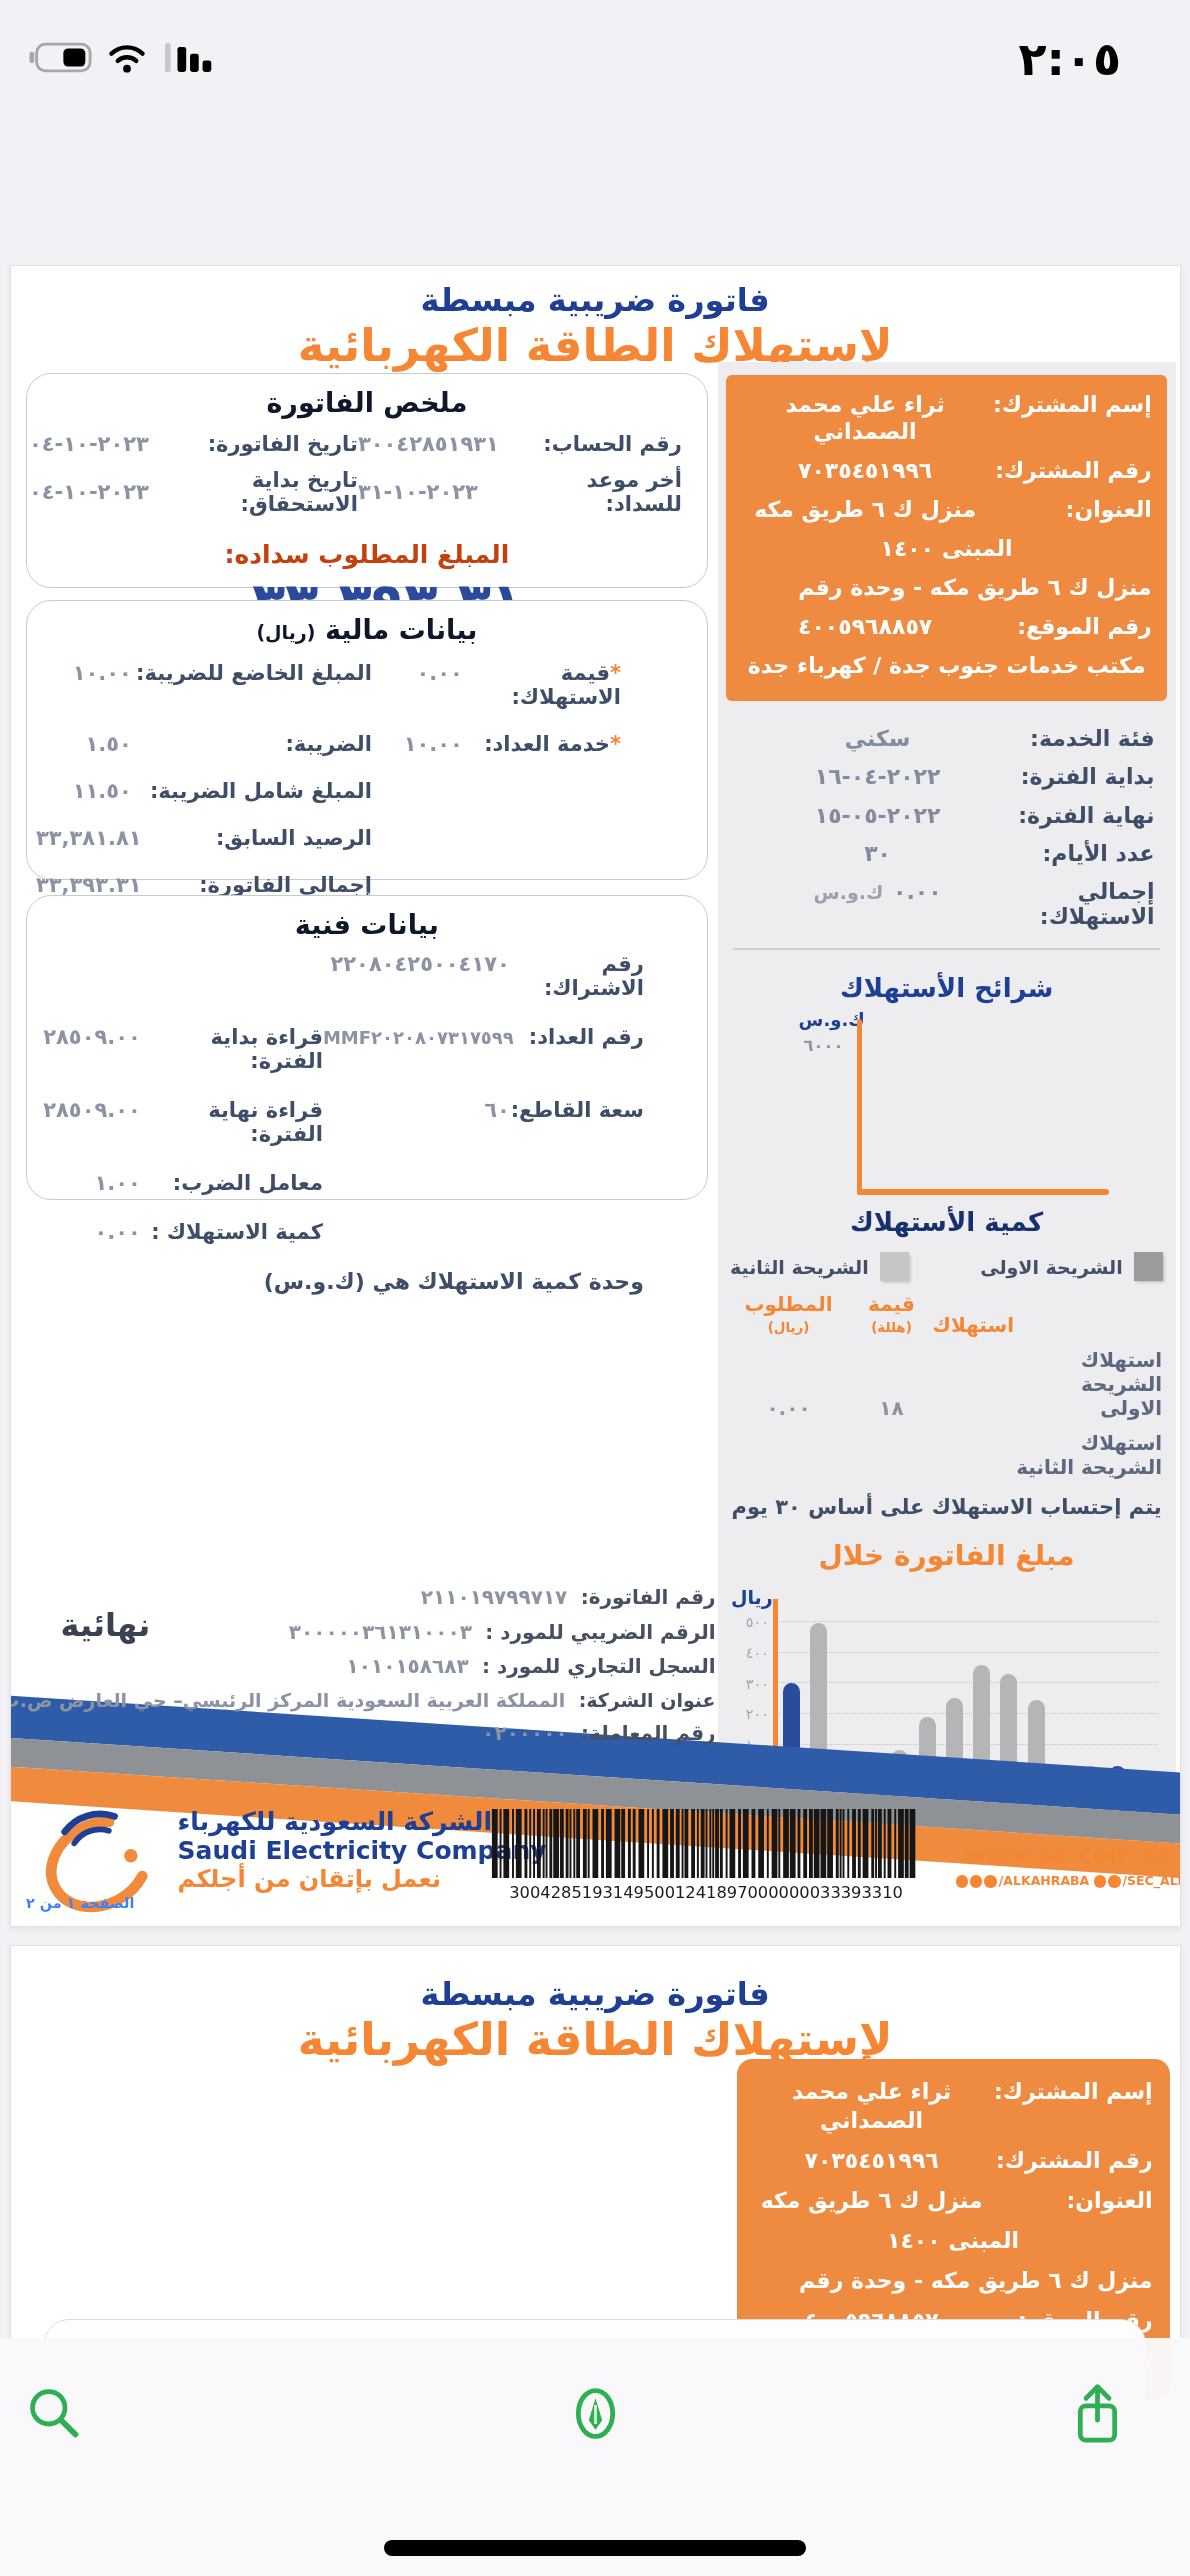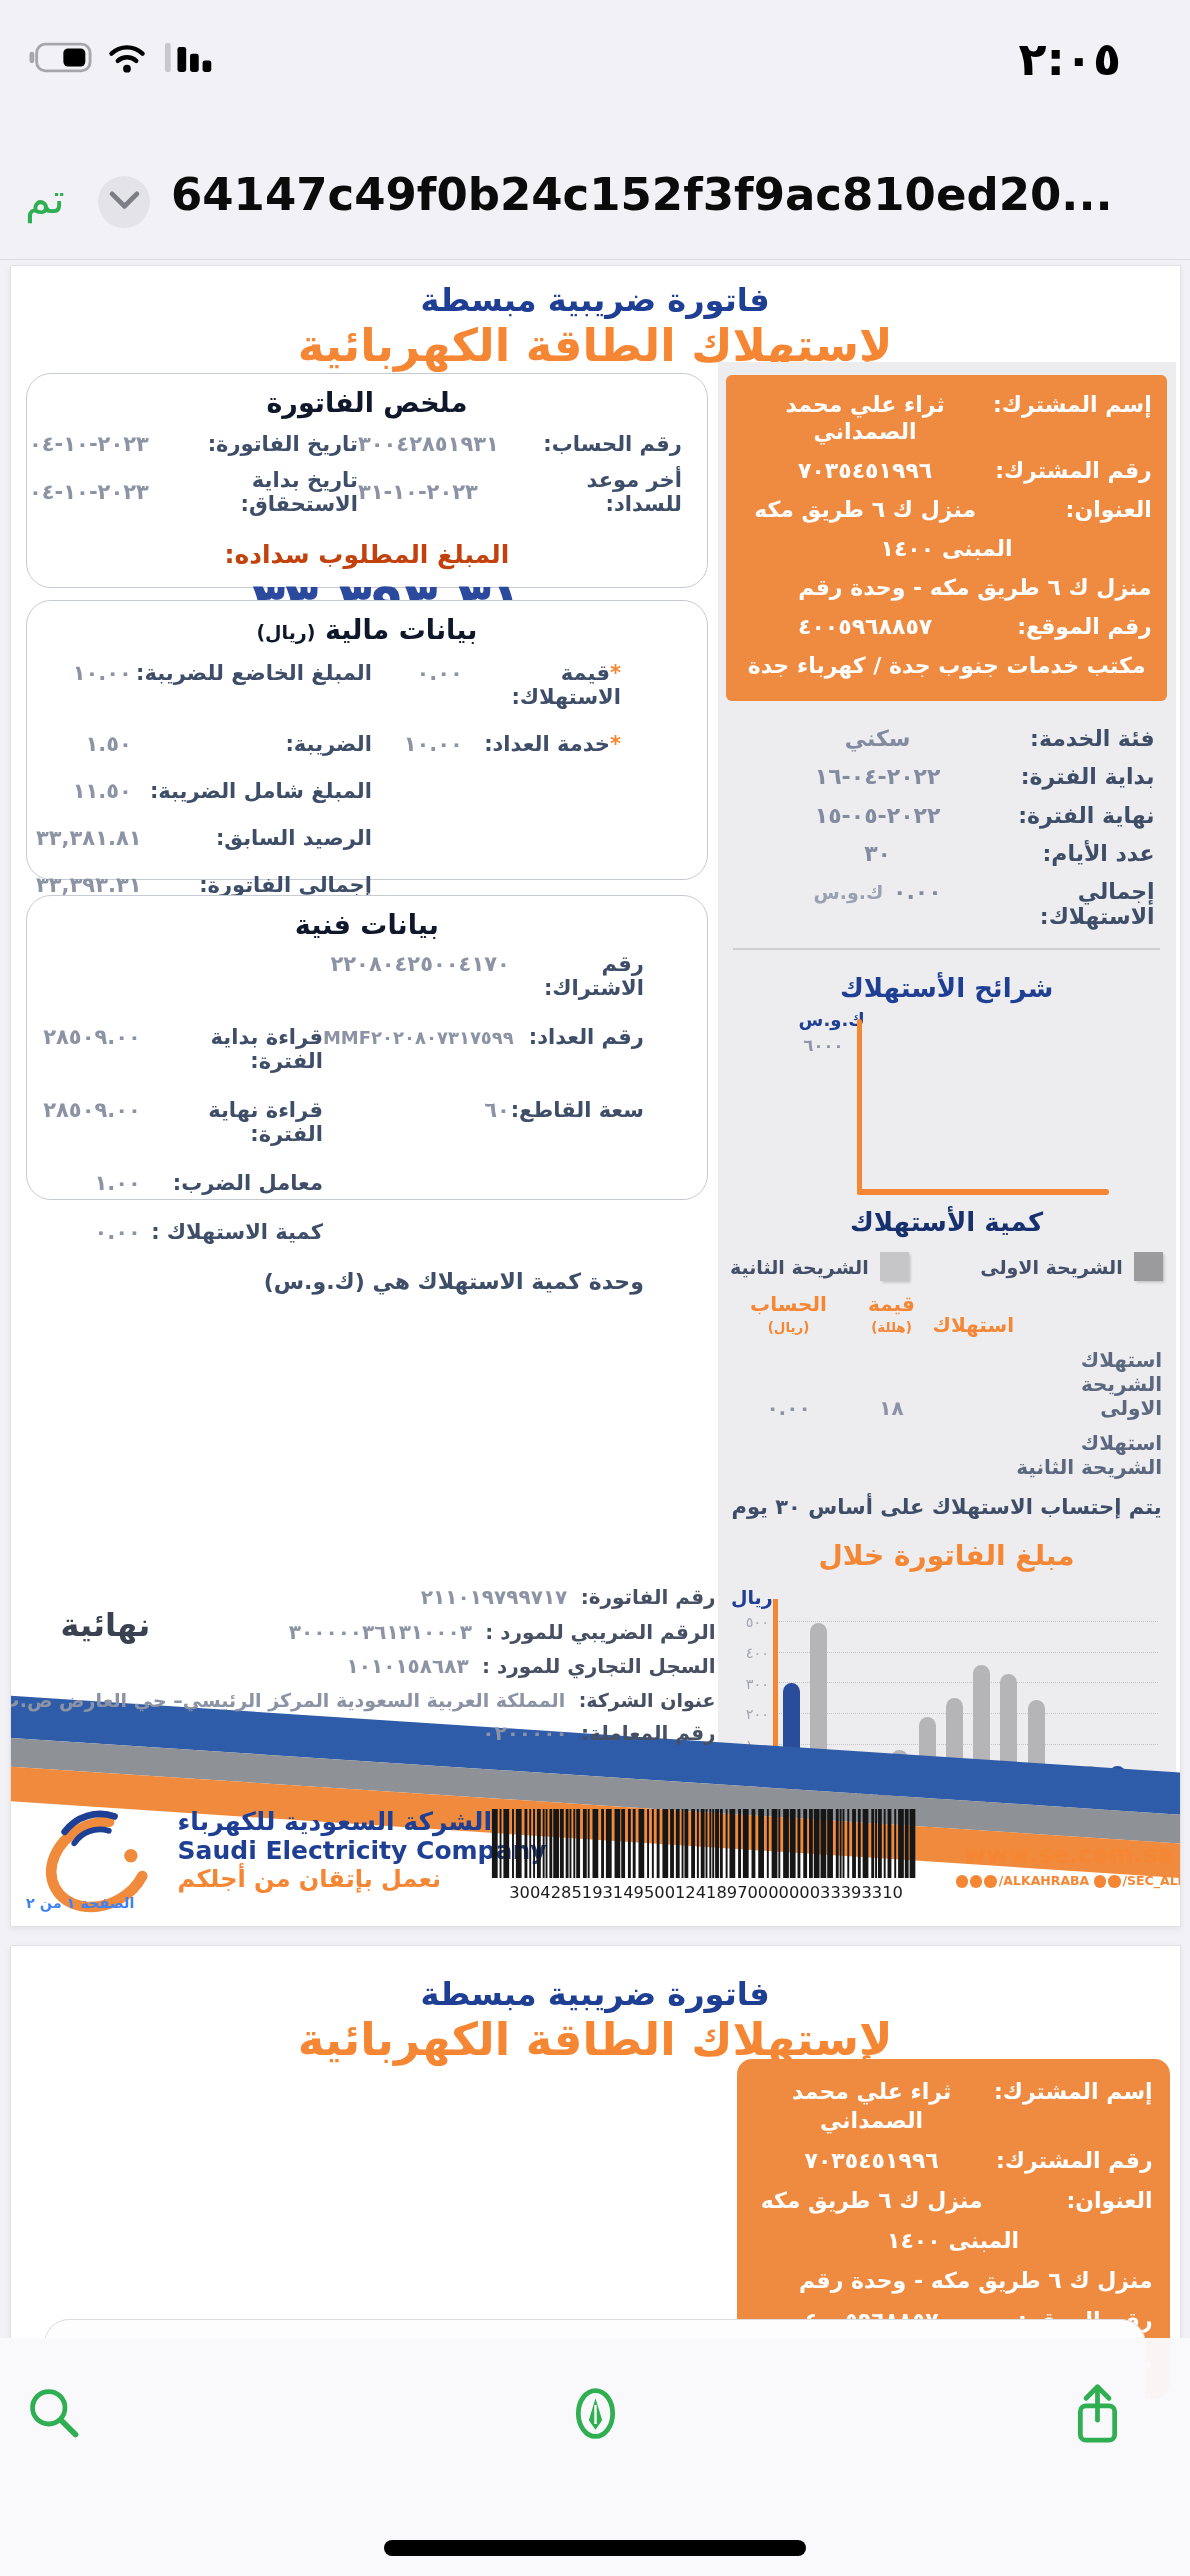--- a/index.html
+++ b/index.html
@@ -164,31 +164,20 @@
         <svg width="56" height="31" viewBox="0 0 58 32">
             <rect x="2" y="1" width="6" height="30" rx="2" fill="#c8c8cc"></rect>
             <rect x="15" y="5" width="9" height="26" rx="2.5" fill="#000"></rect>
             <rect x="28" y="12" width="9" height="19" rx="2.5" fill="#000"></rect>
             <rect x="41" y="19" width="9" height="12" rx="2.5" fill="#000"></rect>
           </svg>
       </span>
     </div>
   </div>
 
-  <div class="title-bar">
-    <div class="done-btn">تم</div>
-    <div class="collapse-btn">
-      <span>
-        <svg width="33" height="21" viewBox="0 0 34 22">
-            <polyline points="4,4 17,17 30,4" fill="none" stroke="#7d7d85" stroke-width="5" stroke-linecap="round" stroke-linejoin="round"></polyline>
-          </svg>
-      </span>
-    </div>
-    <div class="file-name num">64147c49f0b24c152f3f9ac810ed20...</div>
-  </div>
 
   <div class="page-card page1">
     <div class="bill-h1">فاتورة ضريبية مبسطة</div>
     <div class="bill-h2">لإستهلاك الطاقة الكهربائية</div>
 
     <div class="col-right">
       <div class="customer-box">
         <div class="c-row">
             <span class="c-lbl">إسم المشترك:</span>
             <span class="c-val">ثراء علي محمد الصمداني</span>
@@ -252,21 +241,21 @@
         <div class="lg">
             <span class="sq light"></span>
             <span>الشريحة الثانية</span>
           </div>
       </div>
 
       <div class="tier-table">
         <span></span>
         <span class="tt-h">استهلاك</span>
         <span class="tt-h"><span>قيمة</span><br><small>(هللة)</small></span>
-        <span class="tt-h"><span>الحساب</span> <small>(ريال)</small></span>
+        <span class="tt-h"><span>المطلوب</span> <small>(ريال)</small></span>
         <span class="tt-lbl">استهلاك الشريحة الاولى</span>
         <span class="tt-val"></span>
         <span class="tt-val num">١٨</span>
         <span class="tt-val num">٠.٠٠</span>
         <span class="tt-lbl">استهلاك الشريحة الثانية</span>
         <span class="tt-val"></span>
         <span class="tt-val num"></span>
         <span class="tt-val num"></span>
       </div>
       <div class="tier-note">يتم إحتساب الاستهلاك على أساس ٣٠  يوم</div>

